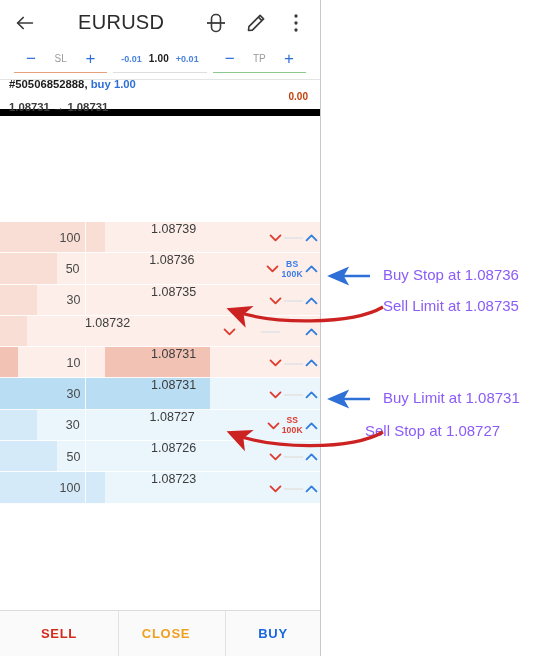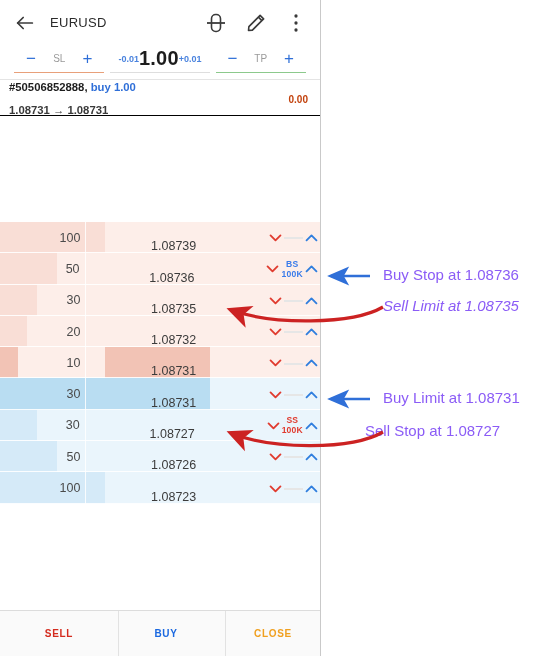--- a/index.html
+++ b/index.html
@@ -19,46 +19,46 @@
     box-sizing:border-box;
     overflow:hidden;
   }
   
   #appbar{
     height:45px;display:flex;align-items:center;
     padding:0 12px 0 14px;box-sizing:border-box;
   }
   #back-icon{width:22px;height:22px;flex:0 0 auto;margin-right:14px;cursor:pointer;}
   #symbol{
-    font-size:13px;color:#2b2b2b;letter-spacing:.3px;flex:1 1 auto;
+    font-size:20px;color:#2b2b2b;letter-spacing:.3px;flex:1 1 auto;margin-left:28px;
   }
   .bar-icon{width:24px;height:24px;margin-left:16px;flex:0 0 auto;cursor:pointer;}
   
   #ctrlstrip{
     height:35px;display:flex;align-items:flex-start;
     border-bottom:1px solid #e4e4e4;
     box-sizing:border-box;
   }
   .ctrl{
     flex:1 1 0;display:flex;align-items:center;justify-content:space-between;
     height:28px;box-sizing:border-box;position:relative;
     padding:0 8px;
   }
   .ctrl.sl{margin-left:14px;border-bottom:1.6px solid #e8a07a;}
   .ctrl.vol{margin:0 6px;border-bottom:1.6px solid #dedede;}
   .ctrl.tp{margin-right:14px;border-bottom:1.6px solid #8cc98c;}
   .pm{color:#2f6fd8;font-size:17px;line-height:1;cursor:pointer;font-weight:400;padding:0 4px;}
   .ctrl-label{color:#9a9a9a;font-size:10px;}
   .step{color:#4a83de;font-size:9px;cursor:pointer;font-weight:bold;}
-  #vol-value{color:#1c1c1c;font-size:20px;font-weight:bold;letter-spacing:.2px;}
+  #vol-value{color:#1c1c1c;font-size:10px;font-weight:bold;letter-spacing:.2px;}
   
   #position{
     height:36px;padding:3px 12px 0 9px;box-sizing:border-box;
     display:flex;align-items:center;justify-content:space-between;
-    border-bottom:1px solid #000000;
+    border-bottom:7px solid #000000;
   }
   #pos-left{line-height:1.35;}
   #pos-line1{font-size:11.3px;font-weight:bold;color:#1d1d1d;}
   #pos-line1 .buy{color:#2f6fd8;}
   #pos-line2{font-size:11.3px;color:#3a3a3a;font-weight:bold;margin-top:8px;}
   #pos-profit{font-size:10px;font-weight:bold;color:#c2410c;}
   
   #gap{height:106px;background:#fff;}
   
   #book{position:relative;}
@@ -72,21 +72,21 @@
   .cell-vol{
     position:relative;width:105px;box-sizing:border-box;
     text-align:right;padding-right:5px;
     font-size:12.5px;color:#4a4a4a;
     border-right:1px solid rgba(255,255,255,.85);
     display:flex;align-items:center;justify-content:flex-end;height:100%;
   }
   .cell-price{
     position:relative;width:215px;box-sizing:border-box;
     text-align:center;font-size:12.5px;color:#3c3c3c;
-    display:flex;align-items:flex-end;justify-content:center;height:100%;
+    display:flex;align-items:flex-start;justify-content:center;height:100%;
   }
   .price-inner{width:105px;text-align:center;}
   .cell-actions{
     position:relative;flex:1 1 auto;display:flex;align-items:center;height:100%;
     padding-left:2px;
   }
   .chev{width:17px;height:17px;cursor:pointer;}
   .chev.down{margin-left:4px;}
   .mid{
     flex:1 1 auto;text-align:center;font-size:8.6px;font-weight:bold;letter-spacing:.2px;
@@ -105,21 +105,21 @@
   
   #filler{background:#fff;}
   
   #actionbar{
     position:absolute;left:0;bottom:0;width:320px;height:46px;
     display:flex;border-top:1px solid #dcdcdc;background:#fafafa;
     box-sizing:border-box;
   }
   .act{
     flex:1 1 0;display:flex;align-items:center;justify-content:center;
-    font-size:10px;font-weight:bold;letter-spacing:.7px;cursor:pointer;margin-left:12px;
+    font-size:13px;font-weight:bold;letter-spacing:.7px;cursor:pointer;margin-left:12px;
   }
   .act + .act{border-left:1px solid #e2e2e2;}
   #act-sell{color:#d42b1e;}
   #act-close{color:#f0a020;}
   #act-buy{color:#1a68e0;}
   
   #annots{position:absolute;left:321px;top:0;width:229px;height:656px;}
   .annot-label{
     position:absolute;font-size:15px;color:#8b5cf6;white-space:nowrap;
   }
@@ -240,21 +240,20 @@
           <span class="mid "><span class="dash"></span></span>
           <span class="chev"><svg viewBox="0 0 24 24" width="17" height="17" fill="none" stroke="#2f7ede" stroke-width="2.6" stroke-linecap="round" stroke-linejoin="round">
               <polyline points="5,16 12,9 19,16"></polyline>
             </svg></span>
         </div>
         <div class="rowline"></div>
       </div>
       <div class="row">
         <div class="depth ask-row-bg" style="width: 320px;"></div>
         <div class="depth ask-bar" style="width: 27.4px;"></div>
-        <div class="cell-vol">20</div>
         <div class="cell-price">
           <div class="price-inner">1.08732</div>
         </div>
         <div class="cell-actions">
           <span class="chev down"><svg viewBox="0 0 24 24" width="17" height="17" fill="none" stroke="#e03b2f" stroke-width="2.6" stroke-linecap="round" stroke-linejoin="round">
               <polyline points="5,9 12,16 19,9"></polyline>
             </svg></span>
           <span class="mid "><span class="dash"></span></span>
           <span class="chev"><svg viewBox="0 0 24 24" width="17" height="17" fill="none" stroke="#2f7ede" stroke-width="2.6" stroke-linecap="round" stroke-linejoin="round">
               <polyline points="5,16 12,9 19,16"></polyline>
@@ -354,28 +353,28 @@
             </svg></span>
         </div>
         <div class="rowline"></div>
       </div>
     </div>
 
   <div id="filler"></div>
 
   <div id="actionbar">
     <div class="act" id="act-sell">SELL</div>
+    <div class="act" id="act-close">CLOSE</div>
     <div class="act" id="act-buy">BUY</div>
-    <div class="act" id="act-close">CLOSE</div>
   </div>
 </div>
 
 <div id="annots">
     <div class="annot-label" style="top: 266px; left: 62px;">Buy Stop at 1.08736</div>
-    <div class="annot-label" style="top: 297px; left: 62px; font-style: italic;">Sell Limit at 1.08735</div>
+    <div class="annot-label" style="top: 297px; left: 62px;">Sell Limit at 1.08735</div>
     <div class="annot-label" style="top: 389px; left: 62px;">Buy Limit at 1.08731</div>
     <div class="annot-label" style="top: 422px; left: 44px;">Sell Stop at 1.08727</div>
   </div>
 
 <svg class="overlay" aria-hidden="true">
   <defs>
     <marker id="ah-blue" markerWidth="9" markerHeight="9" refX="7.5" refY="4.5" orient="auto">
       <path d="M9,4.5 L0.5,0.8 L2.6,4.5 L0.5,8.2 Z" fill="#2f6fd8"></path>
     </marker>
     <marker id="ah-red" markerWidth="8" markerHeight="8" refX="6.5" refY="4" orient="auto">

